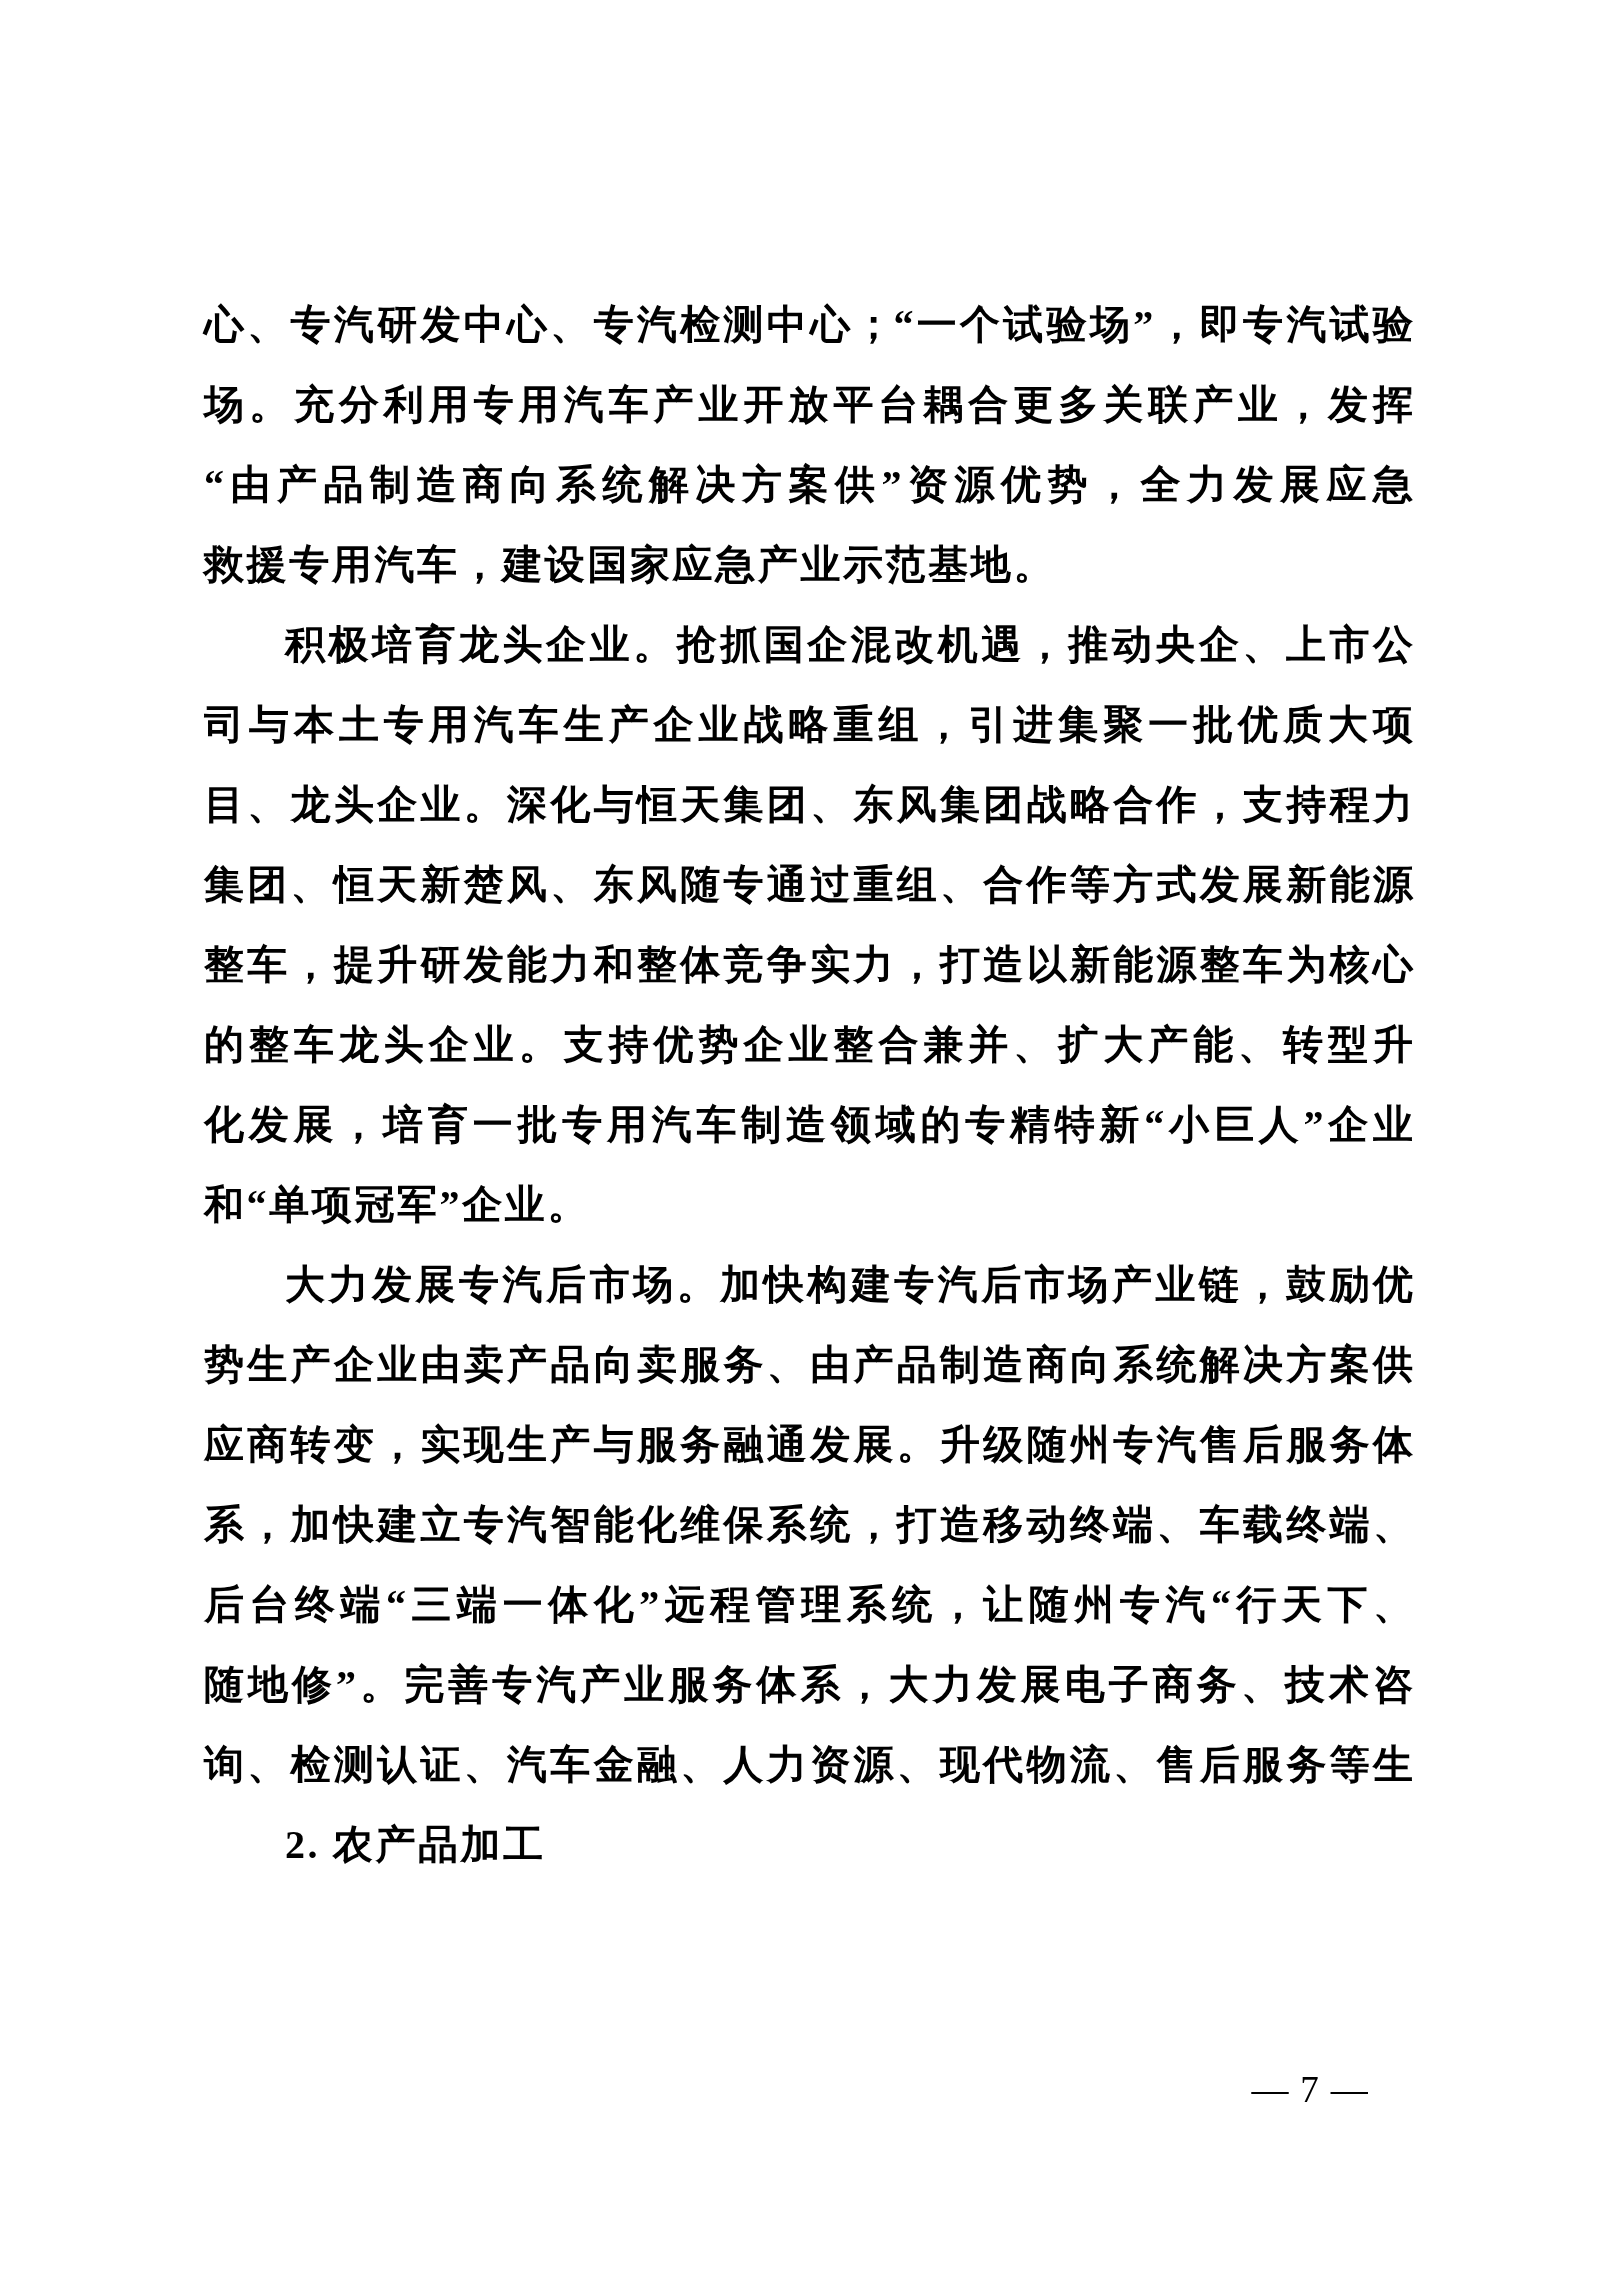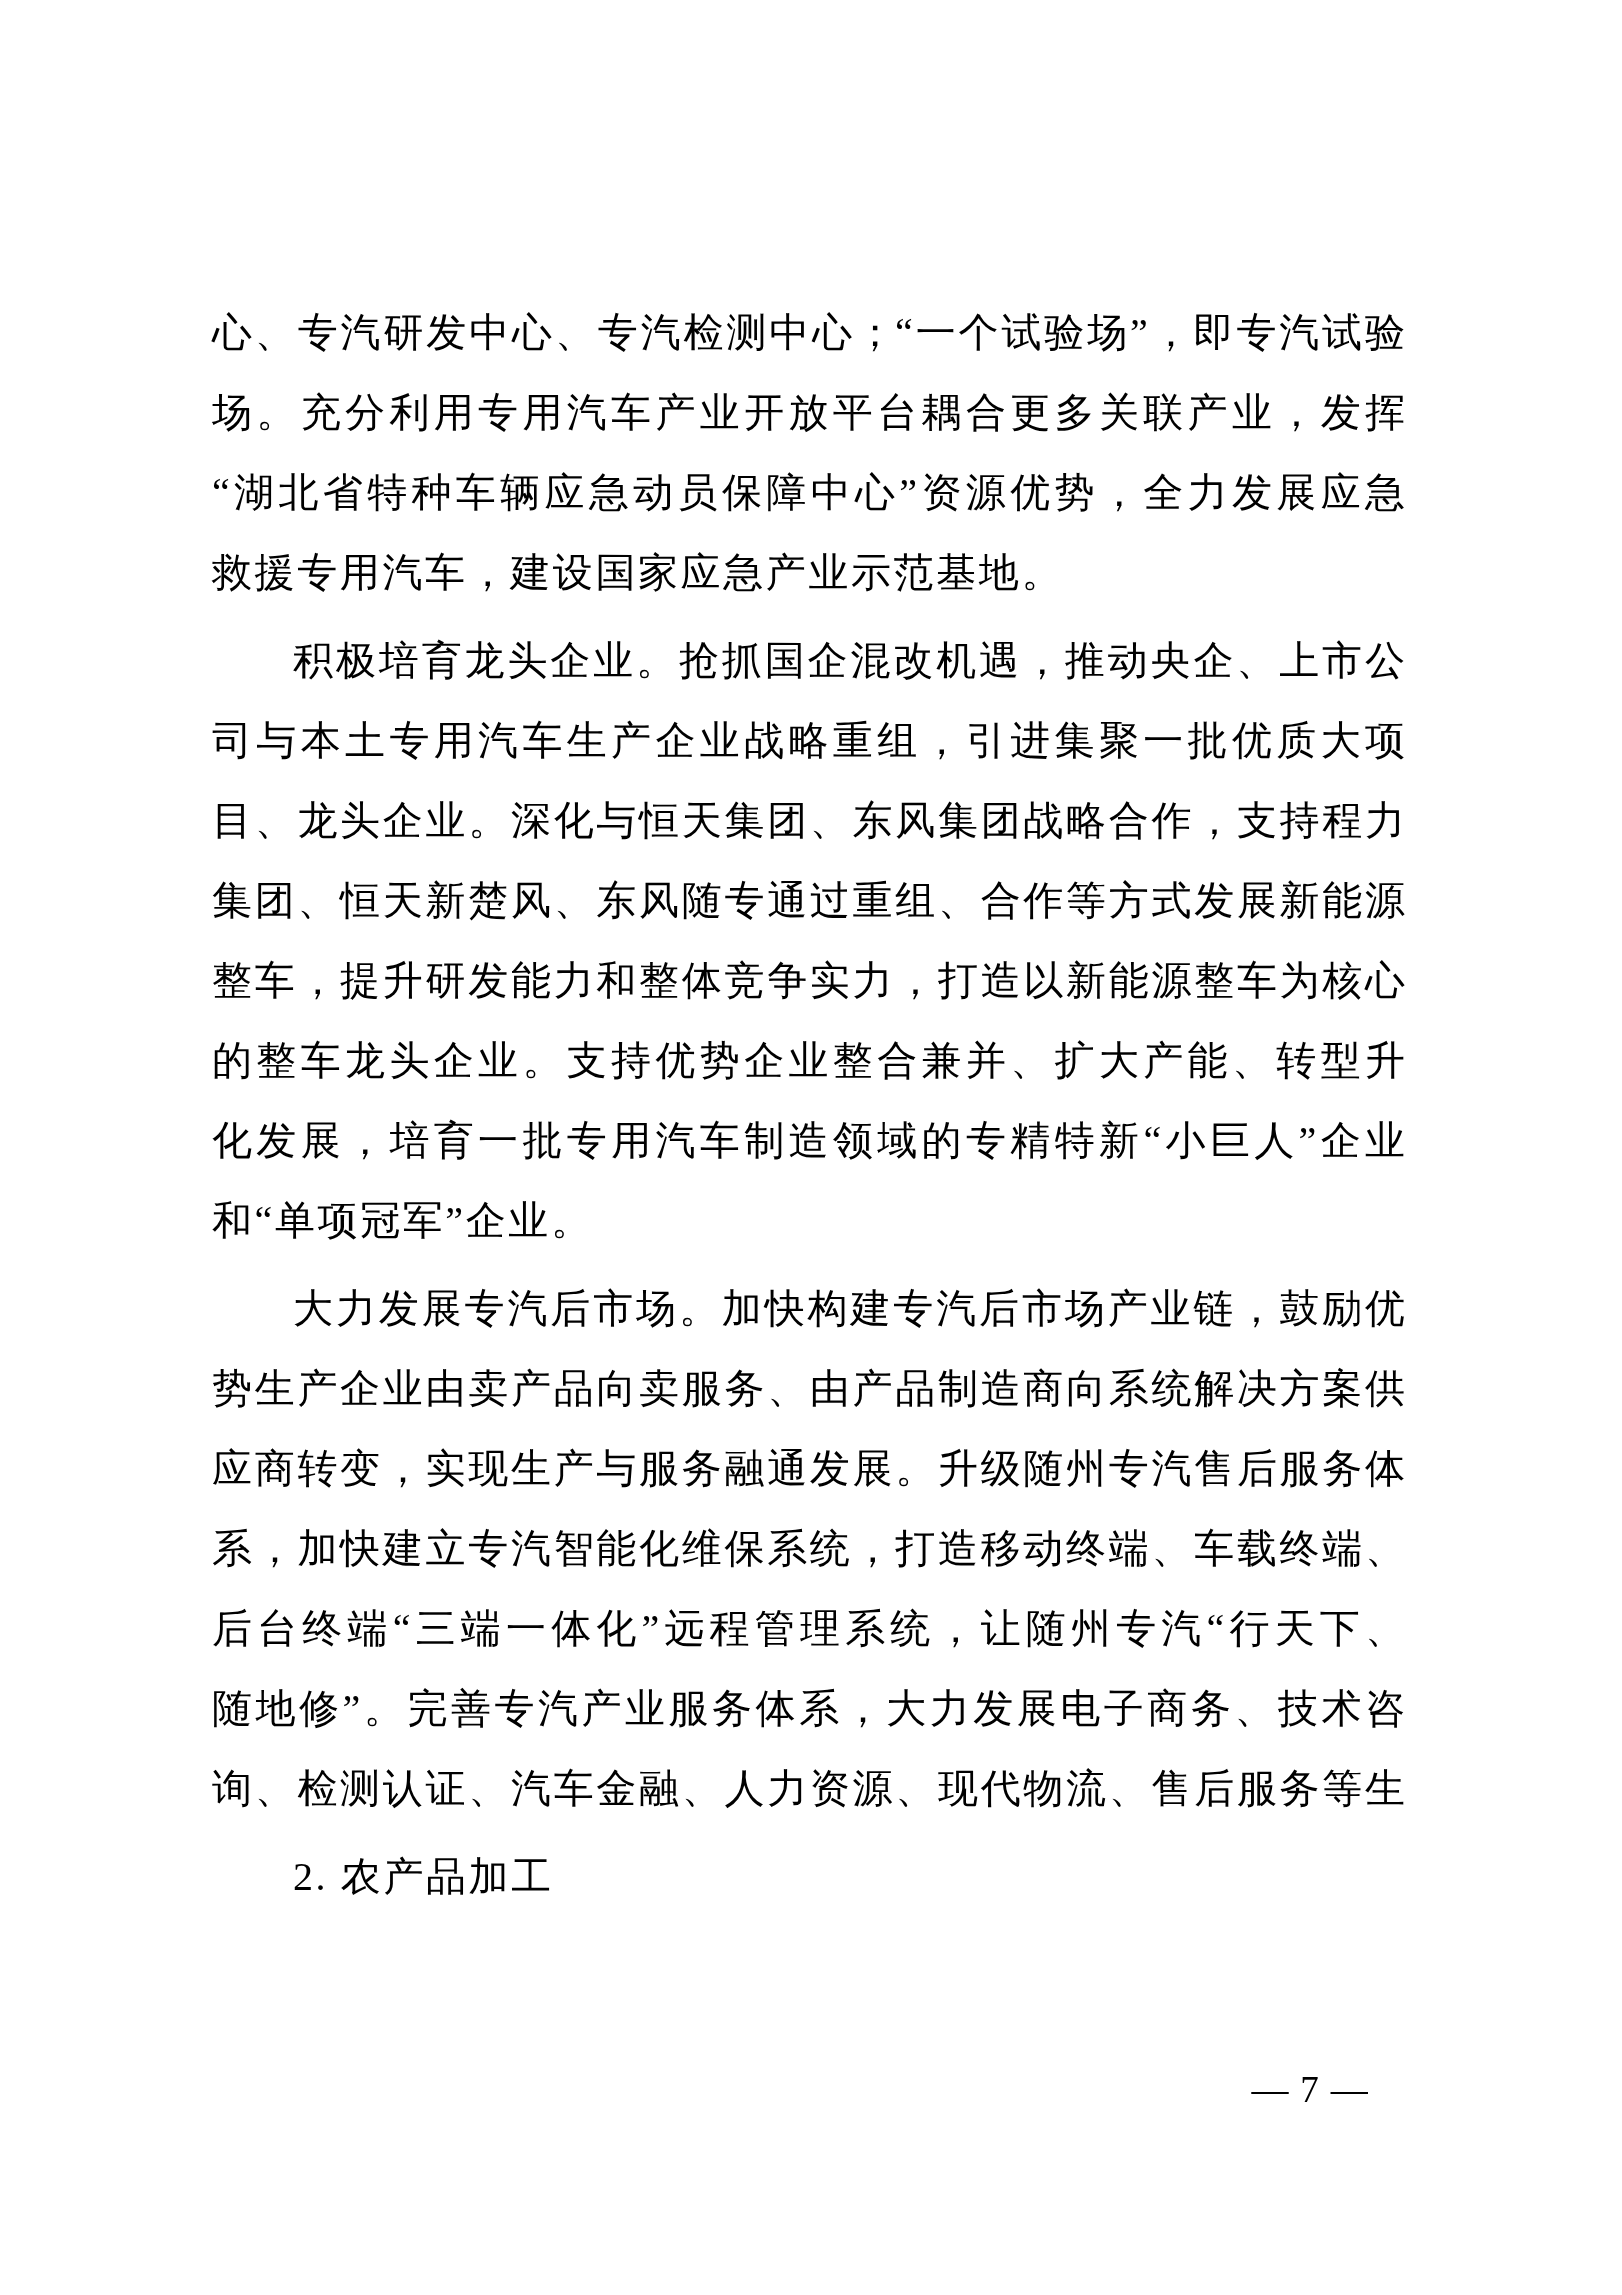--- a/index.html
+++ b/index.html
@@ -16,22 +16,23 @@
     font-family: "Liberation Serif", "DejaVu Serif", serif;
     overflow: hidden;
   }
   .textblock {
     position: absolute;
     left: 204px;
     top: 285px;
     width: 1209px;
   }
   .para {
-    margin: 8px;
+    margin: 0;
     padding: 0;
+    font-weight: bold;
   }
   .line {
     height: 80px;
     line-height: 80px;
     font-size: 40px;
     text-align: justify;
     text-align-last: justify;
     text-justify: inter-character;
     white-space: normal;
   }
@@ -56,21 +57,21 @@
 </style>
 </head>
 <body>
 
 <div class="page">
   <div class="textblock">
 
     <div class="para">
       <div class="line">心、专汽研发中心、专汽检测中心；“一个试验场”，即专汽试验</div>
       <div class="line">场。充分利用专用汽车产业开放平台耦合更多关联产业，发挥</div>
-      <div class="line">“湖北省特种车辆应急动员保障中心”资源优势，全力发展应急</div>
+      <div class="line">“由产品制造商向系统解决方案供”资源优势，全力发展应急</div>
       <div class="line end">救援专用汽车，建设国家应急产业示范基地。</div>
     </div>
 
     <div class="para">
       <div class="line ind">积极培育龙头企业。抢抓国企混改机遇，推动央企、上市公</div>
       <div class="line">司与本土专用汽车生产企业战略重组，引进集聚一批优质大项</div>
       <div class="line">目、龙头企业。深化与恒天集团、东风集团战略合作，支持程力</div>
       <div class="line">集团、恒天新楚风、东风随专通过重组、合作等方式发展新能源</div>
       <div class="line">整车，提升研发能力和整体竞争实力，打造以新能源整车为核心</div>
       <div class="line">的整车龙头企业。支持优势企业整合兼并、扩大产能、转型升</div>

